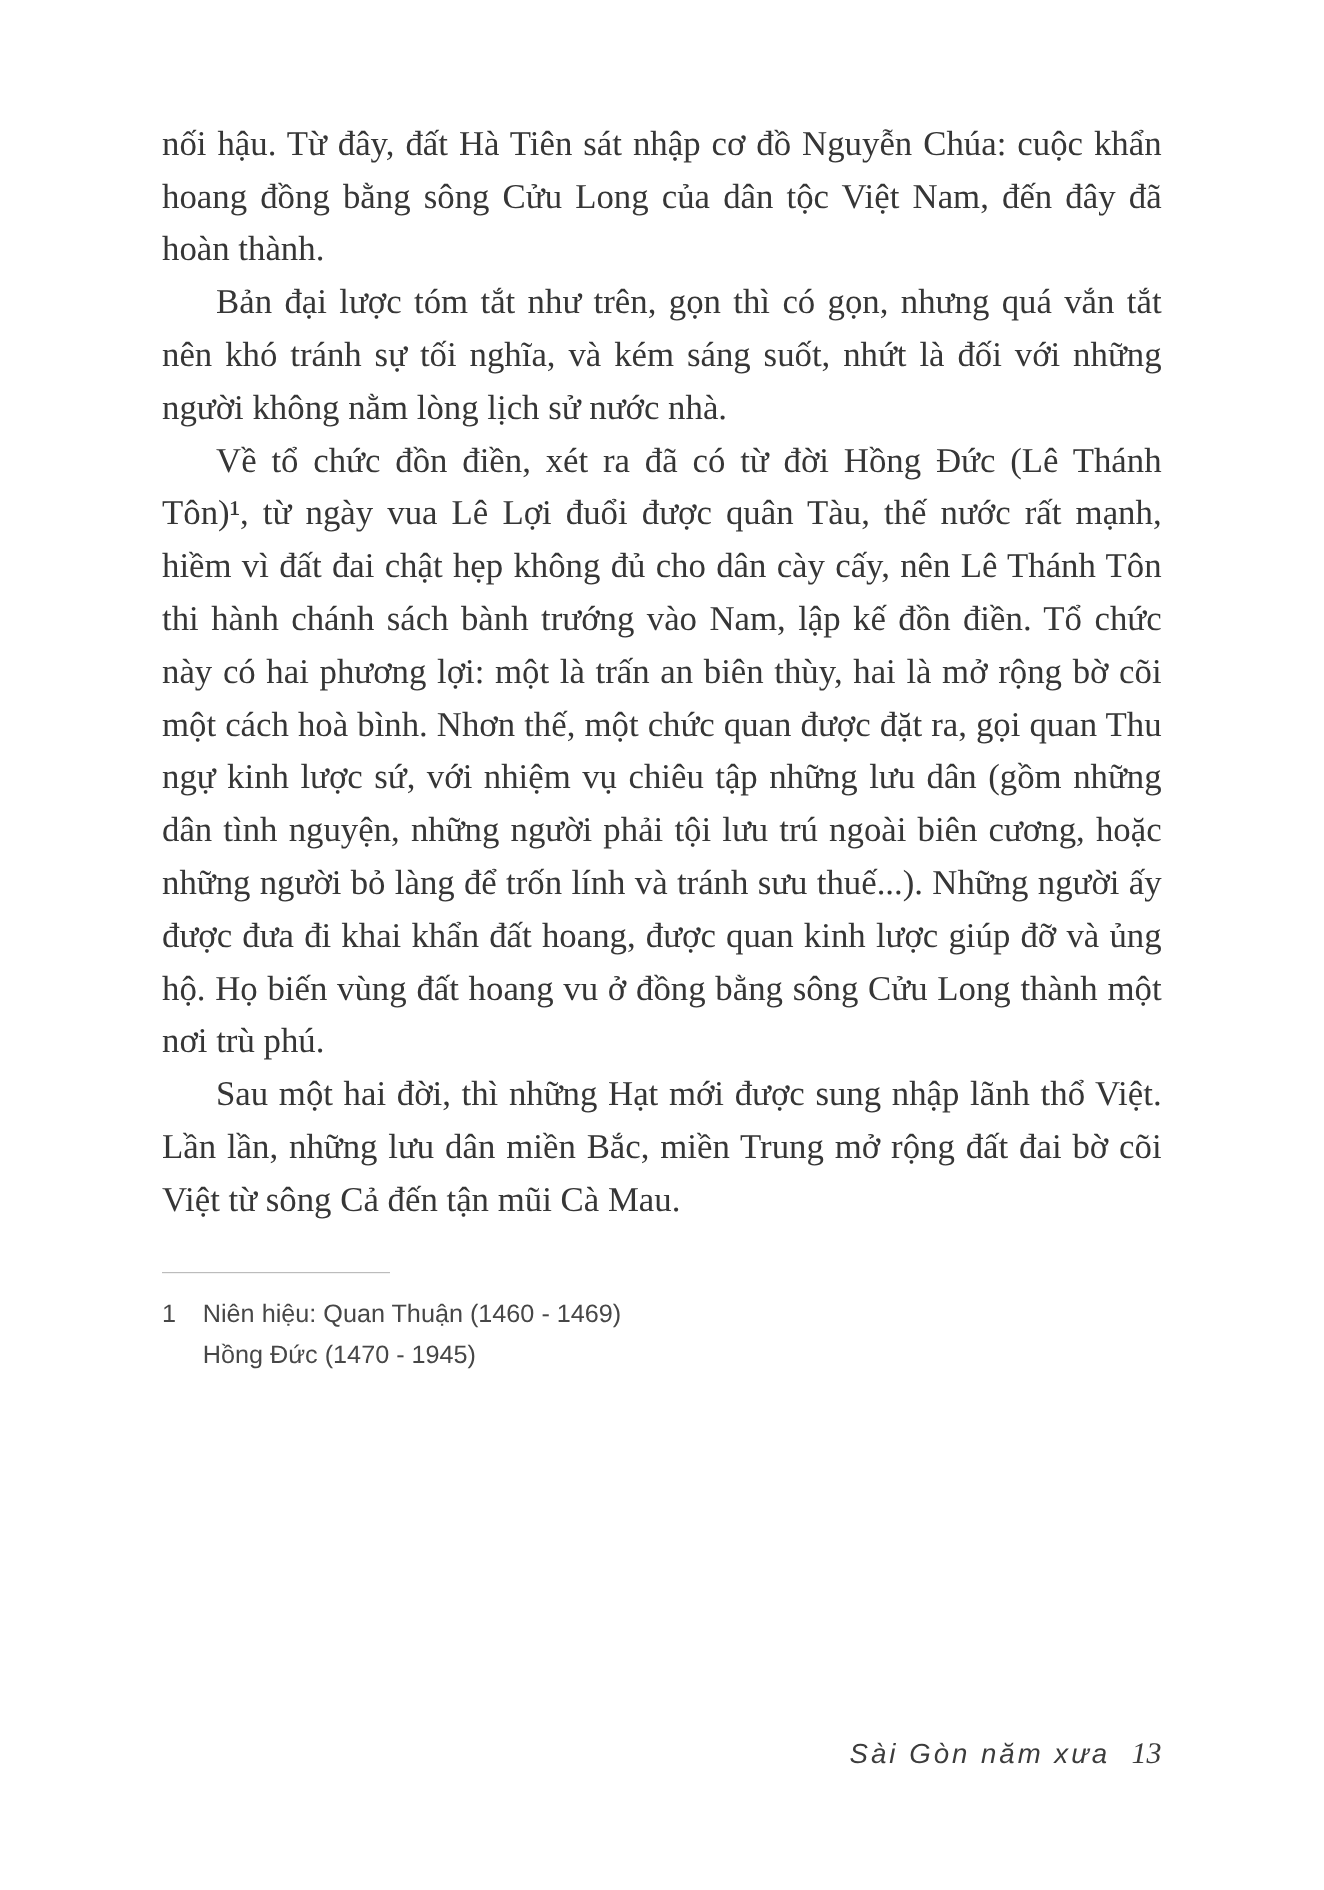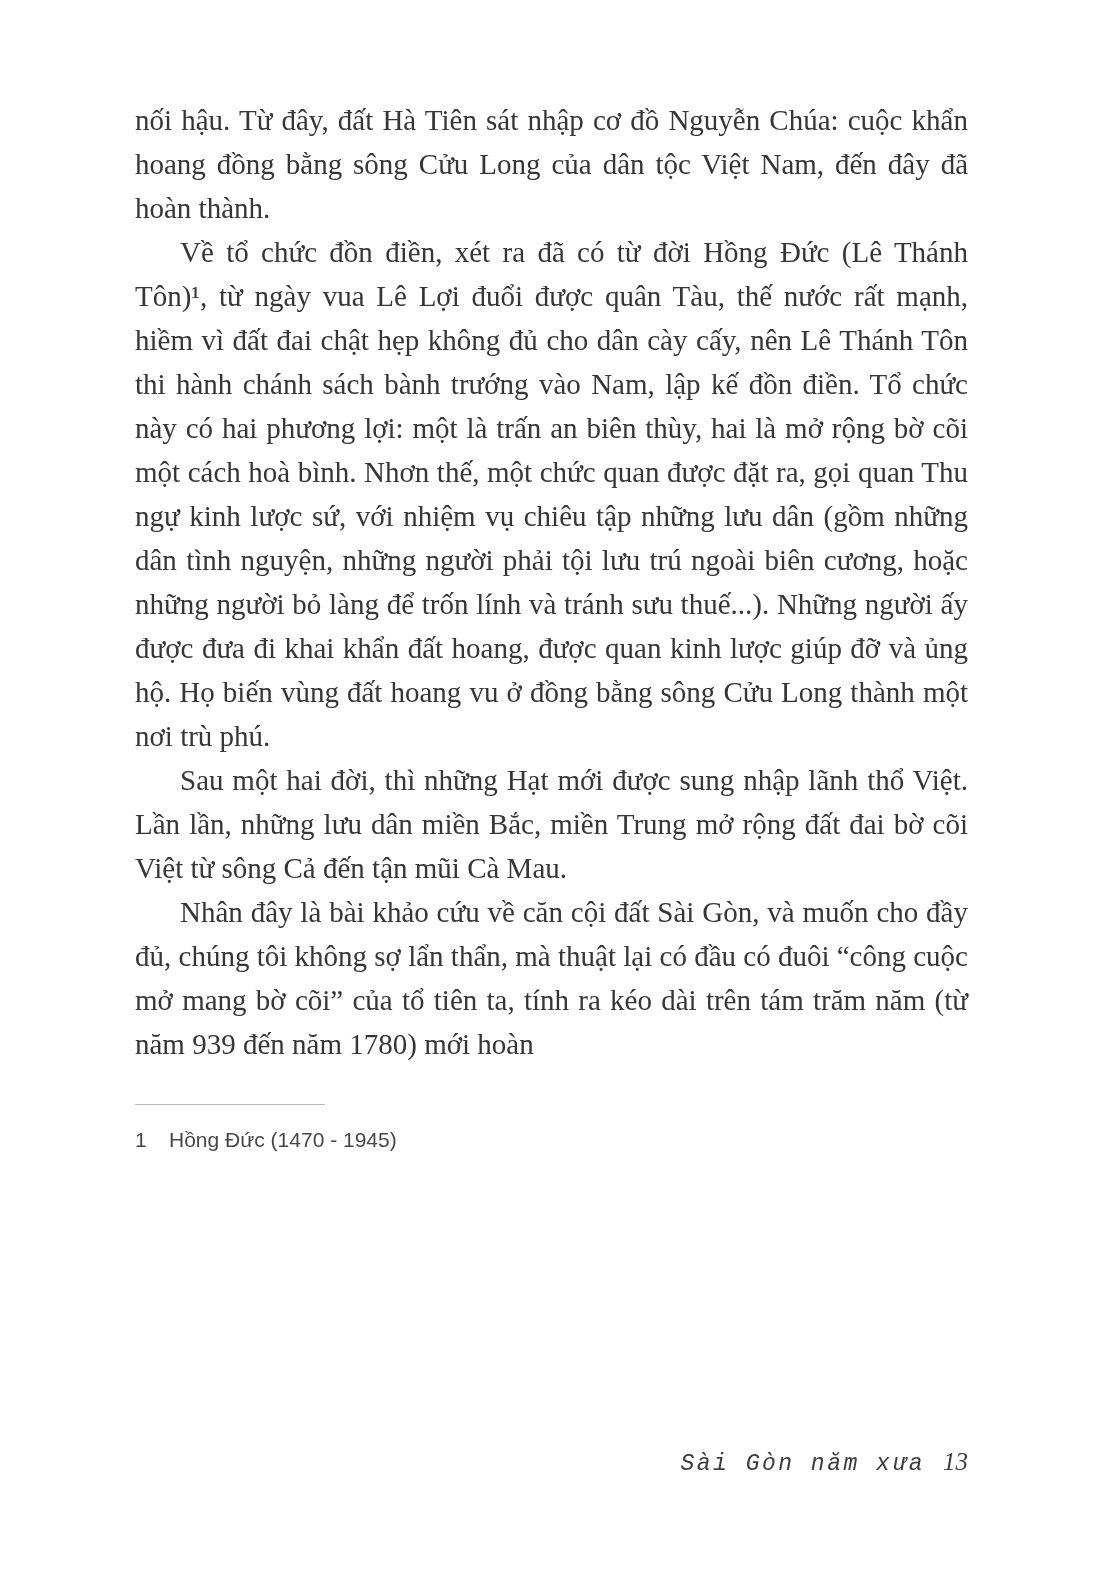--- a/index.html
+++ b/index.html
@@ -57,51 +57,52 @@
   }
   .running-footer {
     position: absolute;
     right: 135px;
     top: 1448px;
     display: flex;
     align-items: baseline;
     white-space: nowrap;
   }
   .book-title {
-    font-family: Liberation Mono, monospace;
+    font-family: Liberation Sans, sans-serif;
     font-style: italic;
     font-size: 23px;
     letter-spacing: 2.5px;
     color: #3c3c3c;
   }
   .page-number {
     font-family: "Liberation Serif", "DejaVu Serif", serif;
     font-size: 25px;
     margin-left: 18px;
     color: #3c3c3c;
     font-style: italic;
   }
 </style>
 </head>
 <body>
 
 <div class="page">
 
   <main class="text-block">
     <p class="para no-indent">nối hậu. Từ đây, đất Hà Tiên sát nhập cơ đồ Nguyễn Chúa: cuộc khẩn hoang đồng bằng sông Cửu Long của dân tộc Việt Nam, đến đây đã hoàn thành.</p>
+    <p class="para">Bản đại lược tóm tắt như trên, gọn thì có gọn, nhưng quá vắn tắt nên khó tránh sự tối nghĩa, và kém sáng suốt, nhứt là đối với những người không nằm lòng lịch sử nước nhà.</p>
     <p class="para">Về tổ chức đồn điền, xét ra đã có từ đời Hồng Đức (Lê Thánh Tôn)¹, từ ngày vua Lê Lợi đuổi được quân Tàu, thế nước rất mạnh, hiềm vì đất đai chật hẹp không đủ cho dân cày cấy, nên Lê Thánh Tôn thi hành chánh sách bành trướng vào Nam, lập kế đồn điền. Tổ chức này có hai phương lợi: một là trấn an biên thùy, hai là mở rộng bờ cõi một cách hoà bình. Nhơn thế, một chức quan được đặt ra, gọi quan Thu ngự kinh lược sứ, với nhiệm vụ chiêu tập những lưu dân (gồm những dân tình nguyện, những người phải tội lưu trú ngoài biên cương, hoặc những người bỏ làng để trốn lính và tránh sưu thuế...). Những người ấy được đưa đi khai khẩn đất hoang, được quan kinh lược giúp đỡ và ủng hộ. Họ biến vùng đất hoang vu ở đồng bằng sông Cửu Long thành một nơi trù phú.</p>
     <p class="para">Sau một hai đời, thì những Hạt mới được sung nhập lãnh thổ Việt. Lần lần, những lưu dân miền Bắc, miền Trung mở rộng đất đai bờ cõi Việt từ sông Cả đến tận mũi Cà Mau.</p>
-    <p class="para">Nhân đây là bài khảo cứu về căn cội đất Sài Gòn, và muốn cho đầy đủ, chúng tôi không sợ lẩn thẩn, mà thuật lại có đầu có đuôi “công cuộc mở mang bờ cõi” của tổ tiên ta, tính ra kéo dài trên tám trăm năm (từ năm 939 đến năm 1780) mới hoàn</p>
   </main>
 
   <div class="footnote">
     <hr class="footnote-rule">
     <div class="footnote-row">
       <span class="fn-num">1</span>
       <div class="fn-lines">
+        <div>Niên hiệu: Quan Thuận (1460 - 1469)</div>
         <div>Hồng Đức (1470 - 1945)</div>
       </div>
     </div>
   </div>
 
   <footer class="running-footer">
     <span class="book-title">Sài Gòn năm xưa</span>
     <span class="page-number">13</span>
   </footer>
 

